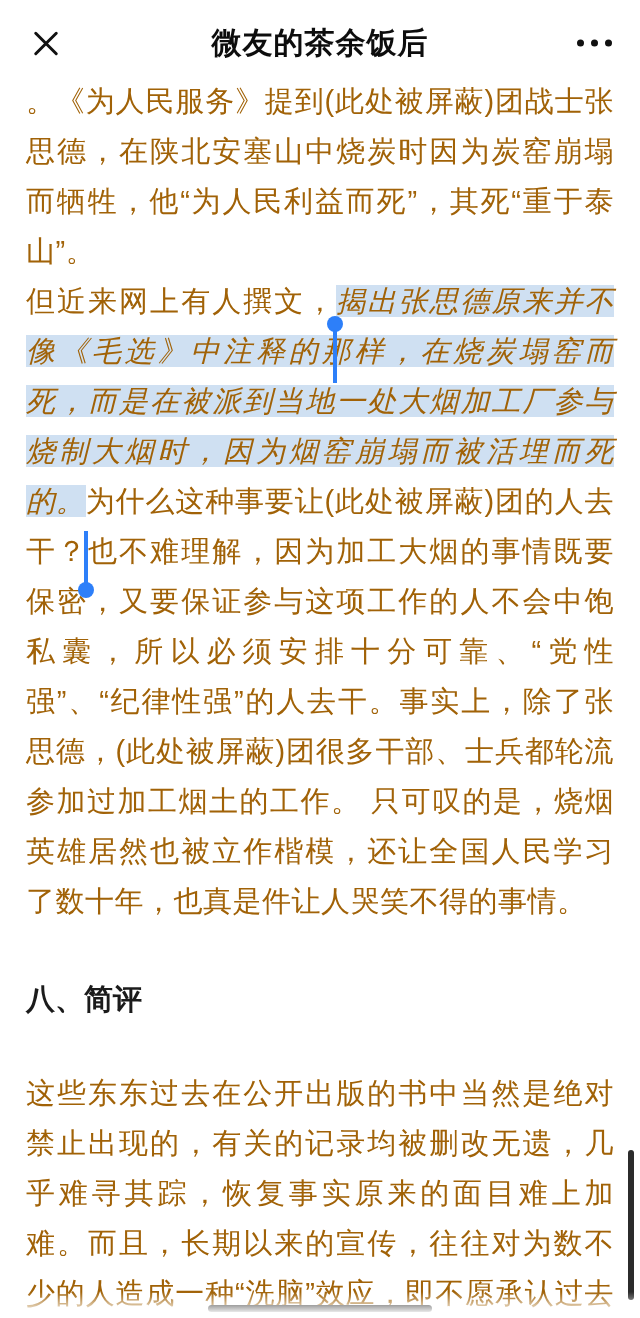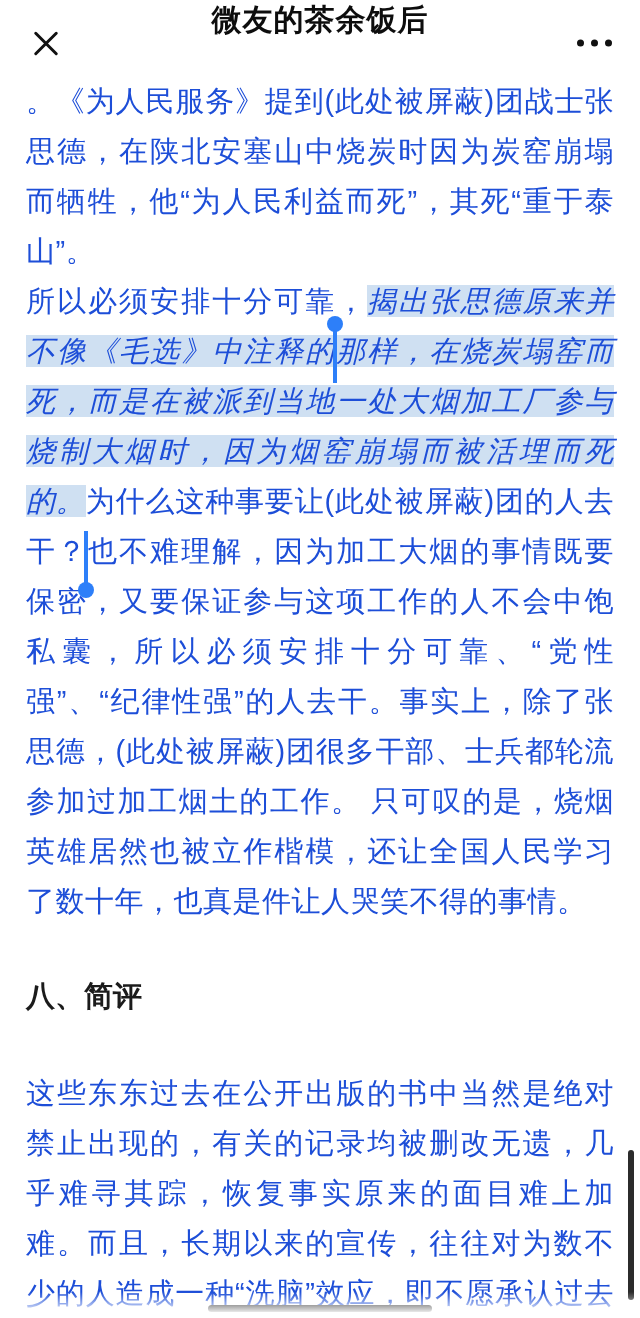--- a/index.html
+++ b/index.html
@@ -14,21 +14,21 @@
     overflow: hidden;
     position: relative;
   }
 
   
   .header {
     position: relative;
     height: 86px;
     background: #ffffff;
     display: flex;
-    align-items: flex-start;
+    align-items: center;
     justify-content: center;
     box-sizing: border-box;
   }
   .header-title {
     font-size: 30px;
     color: #0d0d0d;
     font-weight: 600;
     letter-spacing: 1px;
     font-family: "Liberation Sans", sans-serif;
   }
@@ -74,39 +74,39 @@
 
   
   .article {
     position: relative;
     padding: 0 26px;
     box-sizing: border-box;
   }
   .para {
     font-size: 29px;
     line-height: 50px;
-    color: #1d4ed8;
+    color: #a16207;
     text-align: justify;
     letter-spacing: 0.5px;
     margin: 0;
     font-family: "Liberation Sans", sans-serif;
   }
   .para.clipped-top {
     margin-top: -10px;
   }
   .sel {
     background: #cfe0f2;
     font-style: italic;
   }
   .heading {
     font-size: 29px;
     line-height: 50px;
     color: #1b1b1b;
     margin: 48px 0 0 0;
-    font-family: Liberation Mono, monospace;
+    font-family: Liberation Sans, sans-serif;
   }
   .gap {
     height: 44px;
   }
 
   
   .handle {
     position: absolute;
     width: 4px;
     background: #2d7ff9;
@@ -165,21 +165,21 @@
     <i></i>
     <i></i>
     <i></i>
   </div>
 </div>
 
 <div class="article">
 
   <p class="para clipped-top">。《为人民服务》提到(此处被屏蔽)团战士张思德，在陕北安塞山中烧炭时因为炭窑崩塌而牺牲，他“为人民利益而死”，其死“重于泰山”。</p>
 
-  <p class="para"><span>所以必须安排十分可靠，</span><span class="sel">揭出张思德原来并不像《毛选》中注释的那样，在烧炭塌窑而死，而是在被派到当地一处大烟加工厂参与烧制大烟时，因为烟窑崩塌而被活埋而死的。</span><span>为什么这种事要让(此处被屏蔽)团的人去干？也不难理解，因为加工大烟的事情既要保密，又要保证参与这项工作的人不会中饱私囊，所以必须安排十分可靠、“党性强”、“纪律性强”的人去干。事实上，除了张思德，(此处被屏蔽)团很多干部、士兵都轮流参加过加工烟土的工作。 只可叹的是，烧烟英雄居然也被立作楷模，还让全国人民学习了数十年，也真是件让人哭笑不得的事情。</span></p>
+  <p class="para"><span>但近来网上有人撰文，</span><span class="sel">揭出张思德原来并不像《毛选》中注释的那样，在烧炭塌窑而死，而是在被派到当地一处大烟加工厂参与烧制大烟时，因为烟窑崩塌而被活埋而死的。</span><span>为什么这种事要让(此处被屏蔽)团的人去干？也不难理解，因为加工大烟的事情既要保密，又要保证参与这项工作的人不会中饱私囊，所以必须安排十分可靠、“党性强”、“纪律性强”的人去干。事实上，除了张思德，(此处被屏蔽)团很多干部、士兵都轮流参加过加工烟土的工作。 只可叹的是，烧烟英雄居然也被立作楷模，还让全国人民学习了数十年，也真是件让人哭笑不得的事情。</span></p>
 
   <h2 class="heading">八、简评</h2>
 
   <div class="gap"></div>
 
   <p class="para">这些东东过去在公开出版的书中当然是绝对禁止出现的，有关的记录均被删改无遗，几乎难寻其踪，恢复事实原来的面目难上加难。而且，长期以来的宣传，往往对为数不少的人造成一种“洗脑”效应，即不愿承认过去以来的某些客观存在，浮现在脑海里的总</p>
 
   <div class="handle start">
     <div class="knob"></div>
   </div>

